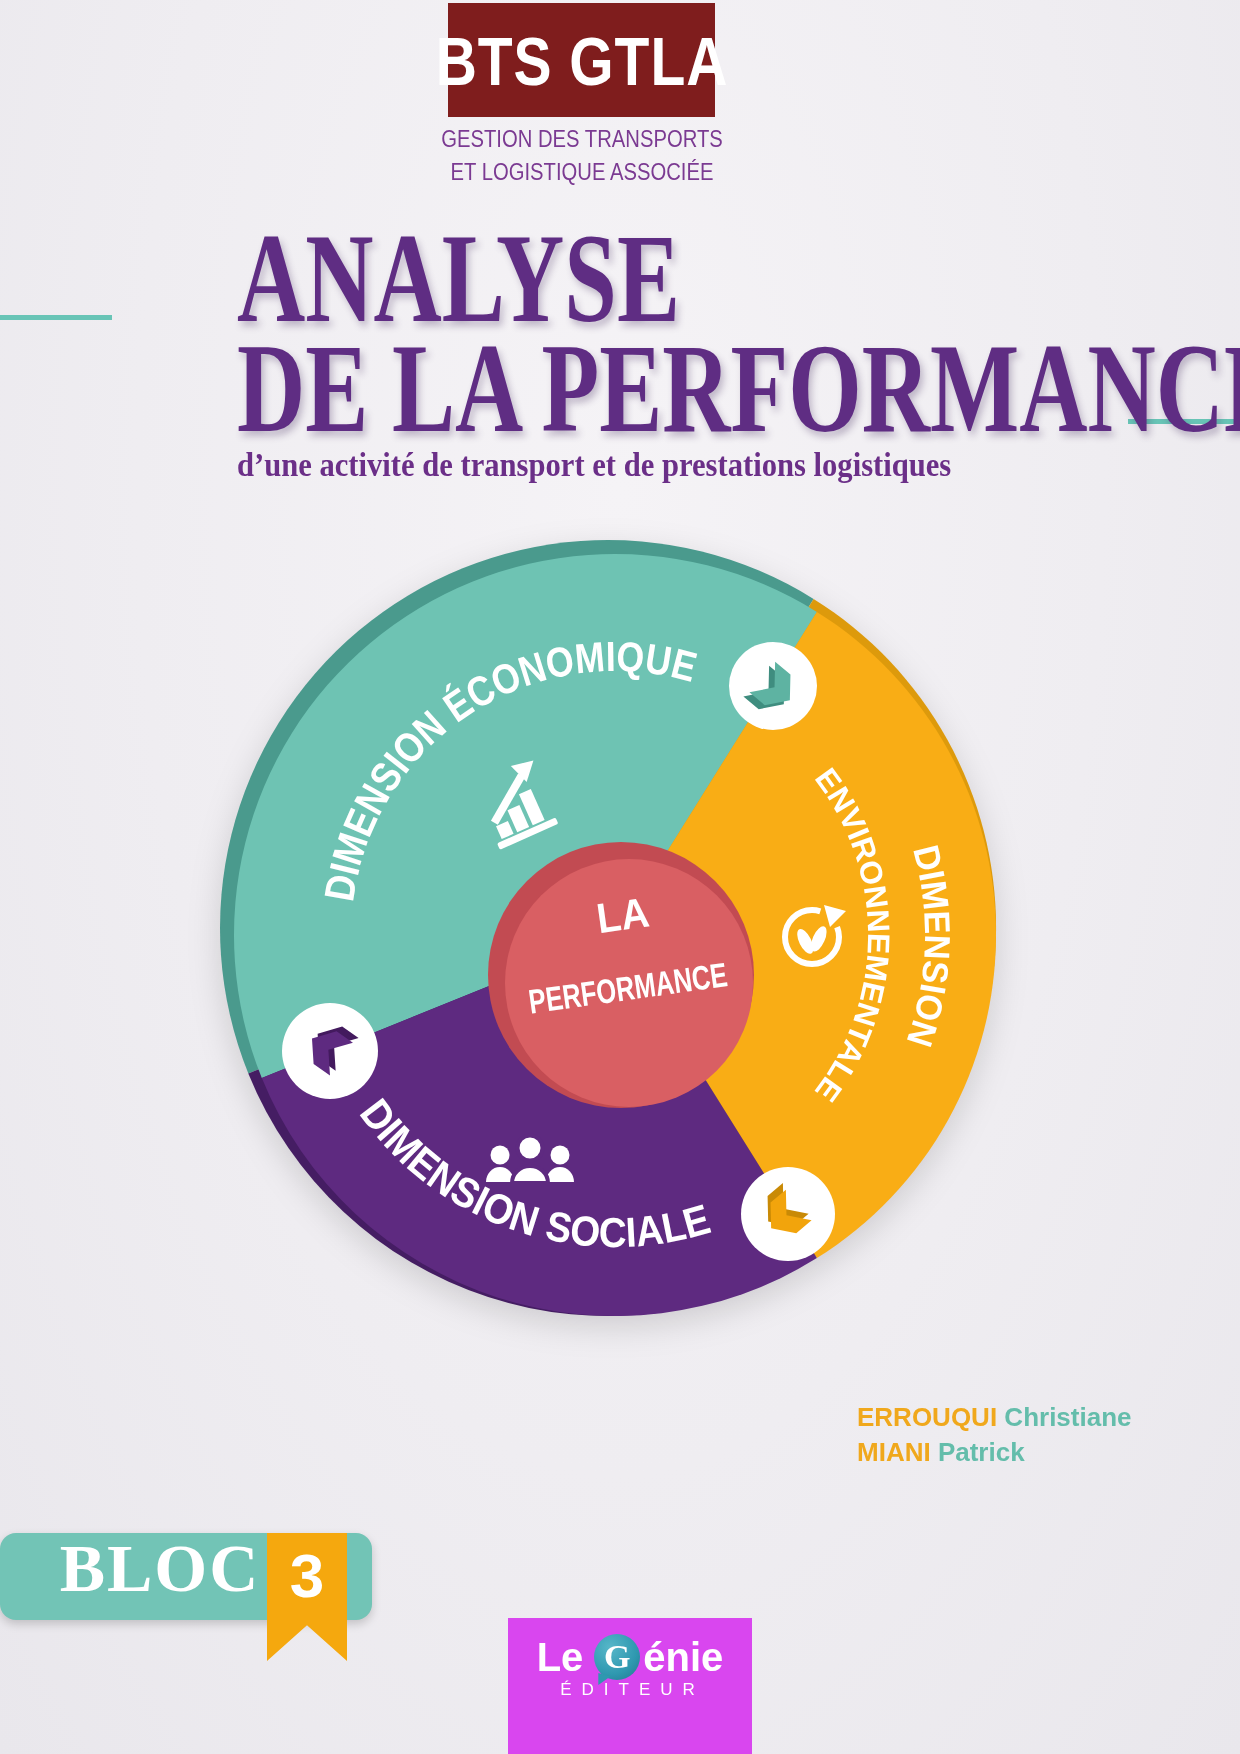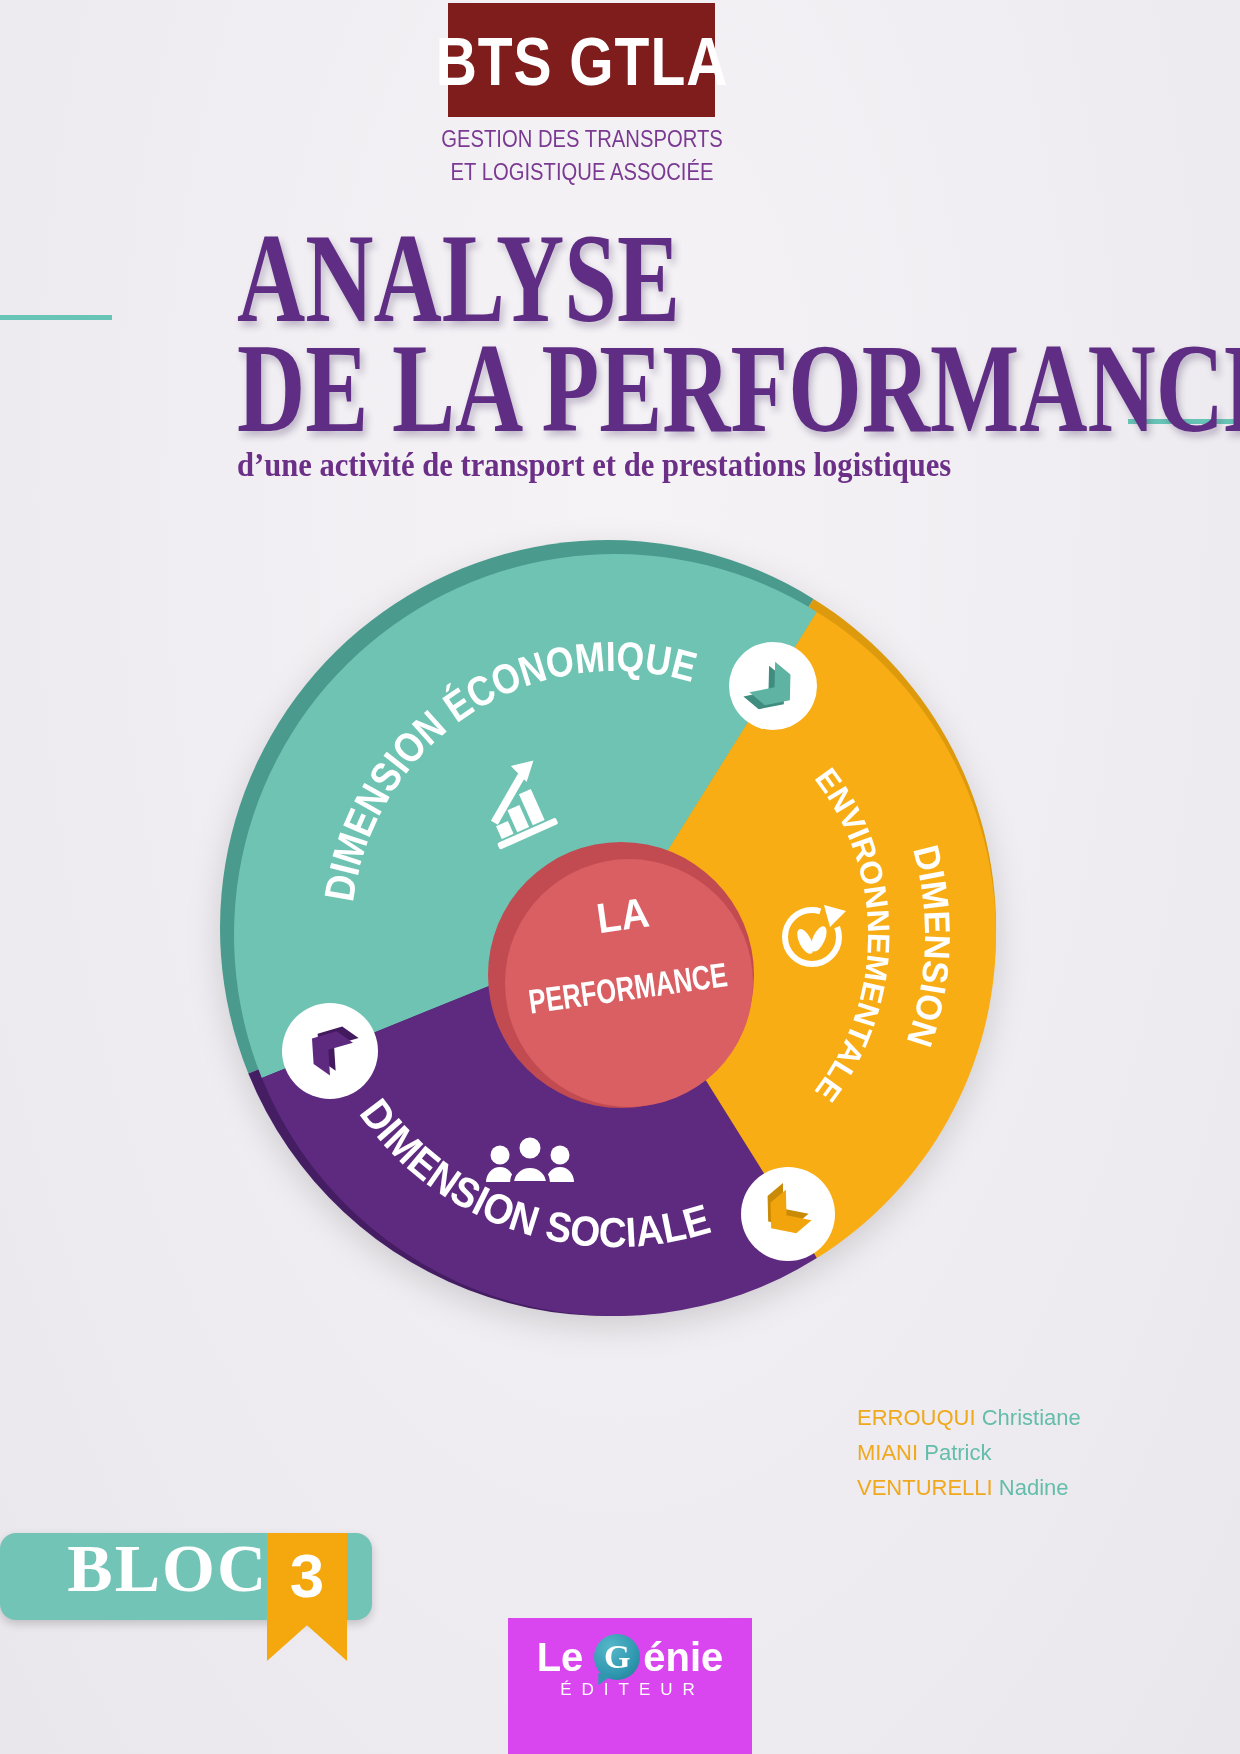--- a/index.html
+++ b/index.html
@@ -32,31 +32,31 @@
     transform:scaleX(.75);transform-origin:left top;
     text-shadow:4px 5px 9px rgba(70,45,95,.30);
   }
   .title-sub{
     left:237px;top:446px;color:#6b2f88;font-family:"Liberation Serif", serif;font-weight:bold;
     font-size:34px;white-space:nowrap;transform:scaleX(.9);transform-origin:left top;
   }
   .accent-line{height:5px;background:#68c4b6;}
 
   
-  .authors{left:857px;top:1400px;font-weight:normal;font-size:22px;line-height:35px;white-space:nowrap;}
+  .authors{left:857px;top:1400px;font-weight:bold;font-size:26px;line-height:35px;white-space:nowrap;}
   .authors .last{color:#f0a81c;}
   .authors .first{color:#64bdab;}
 
   
   .bloc-bar{
     left:0;top:1533px;width:372px;height:87px;background:#72c4b6;border-radius:16px;
     box-shadow:0 4px 10px rgba(0,0,0,.18);
   }
   .bloc-label{
-    left:52px;top:1534px;width:216px;text-align:right;color:#fff;
+    left:52px;top:1534px;width:216px;text-align:center;color:#fff;
     font-family:"Liberation Serif", serif;font-weight:bold;font-size:68px;letter-spacing:2px;line-height:1;
   }
   .bloc-ribbon{
     left:267px;top:1533px;width:80px;height:128px;background:#f5a80e;
     clip-path:polygon(0 0,100% 0,100% 100%,50% 72%,0 100%);
     text-align:center;
   }
   .bloc-ribbon span{color:#fff;font-weight:bold;font-size:62px;line-height:1;display:inline-block;margin-top:12px;}
 
   
@@ -190,24 +190,20 @@
 </svg>
 
 <div class="abs authors">
   <div>
     <span class="last">ERROUQUI</span>
     <span class="first">Christiane</span>
   </div>
   <div>
     <span class="last">MIANI</span>
     <span class="first">Patrick</span>
-  </div>
-  <div>
-    <span class="last">VENTURELLI</span>
-    <span class="first">Nadine</span>
   </div>
 </div>
 
 <div class="abs bloc-bar"></div>
 <div class="abs bloc-label">BLOC</div>
 <div class="abs bloc-ribbon">
   <span>3</span>
 </div>
 
 <div class="abs publisher">

